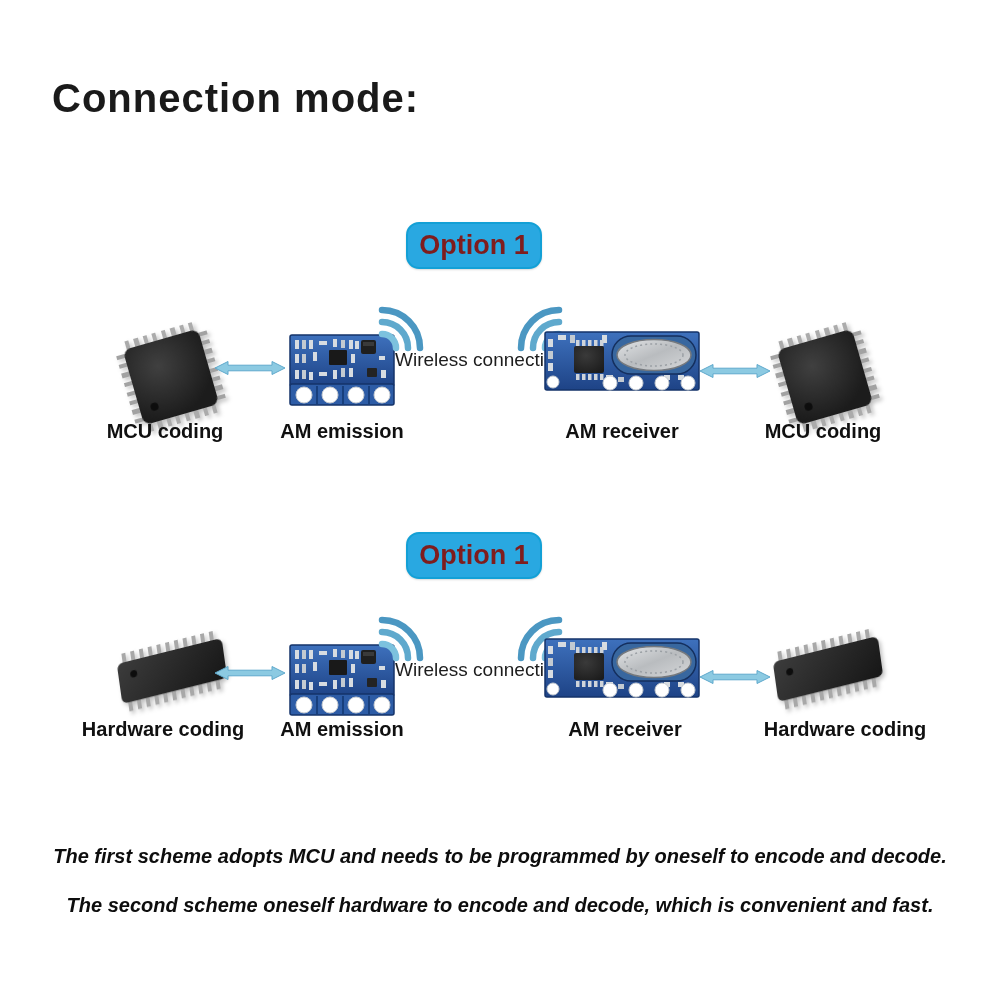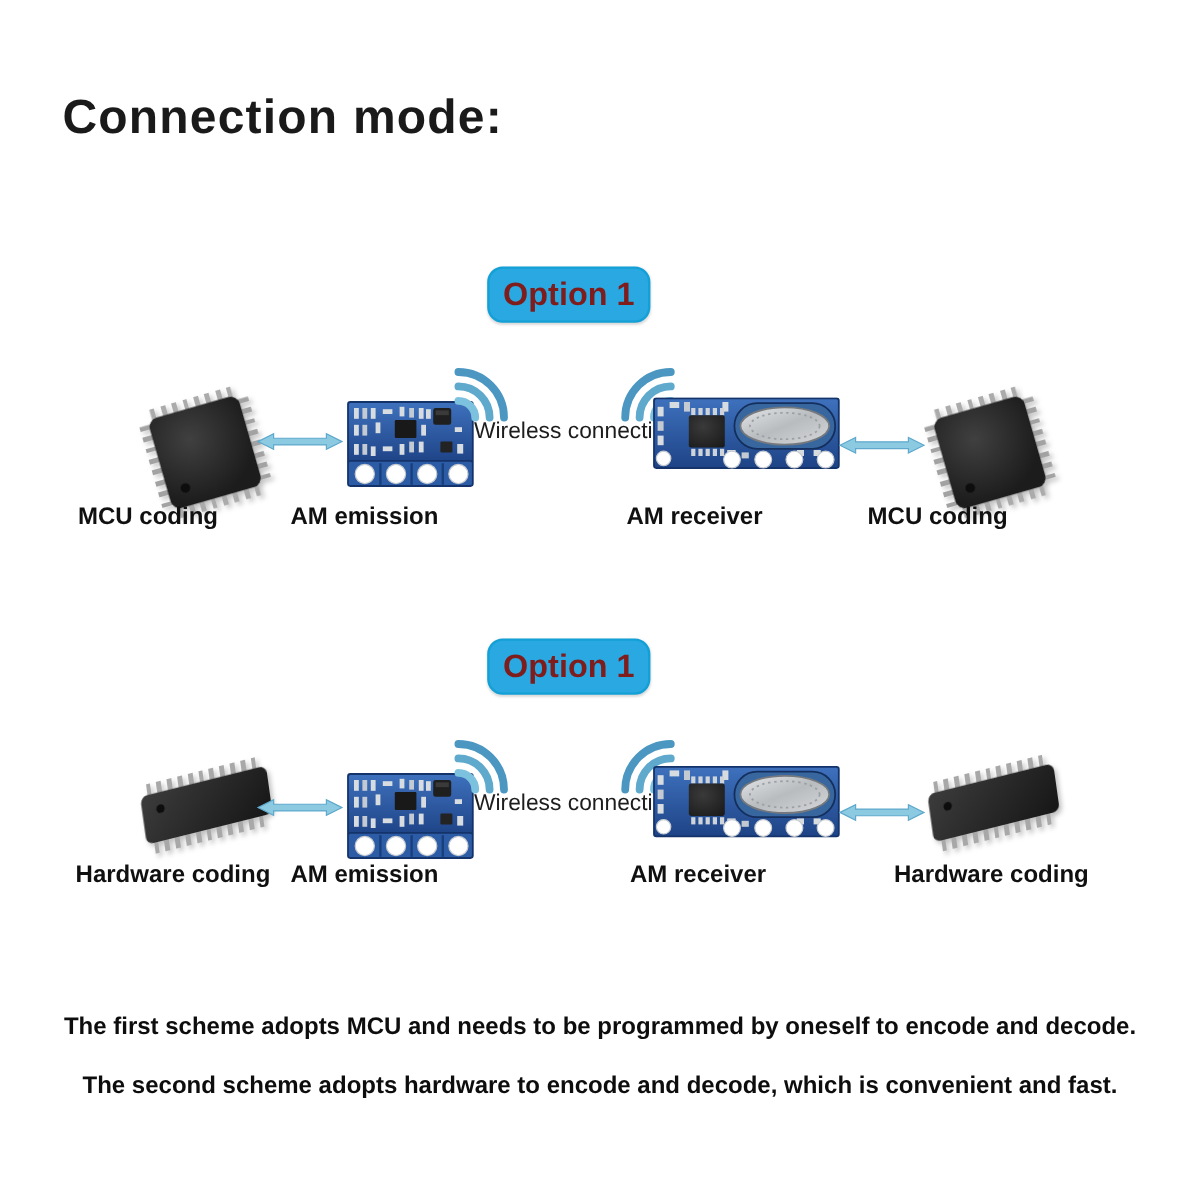--- a/index.html
+++ b/index.html
@@ -22,21 +22,21 @@
     position:absolute;width:136px;height:47px;border-radius:13px;
     background:var(--badge-blue);border:2px solid var(--badge-border);
     box-sizing:border-box;display:flex;align-items:center;justify-content:center;
     color:#7f1d1d;font-size:27px;font-weight:bold;
     box-shadow:0 1px 2px rgba(0,0,0,.15);
   }
   .badge1{left:406px;top:222px;}
   .badge2{left:406px;top:532px;}
 
   .diagram-label{
-    position:absolute;width:200px;
+    position:absolute;width:200px;text-align:center;
     font-size:20px;font-weight:bold;color:#101010;white-space:nowrap;
   }
   .wireless{
     position:absolute;font-size:19px;font-weight:400;color:#1d1d1d;white-space:nowrap;
   }
 
   
   .qfp{position:absolute;width:94px;height:94px;transform:rotate(-16deg);
        filter:drop-shadow(2px 3px 2px rgba(0,0,0,.25));}
   .qfp .pt,.qfp .pb{position:absolute;left:12px;right:12px;height:10px;
@@ -58,21 +58,21 @@
   .ssop .pt{top:0}.ssop .pb{bottom:0}
   .ssop .sbody{position:absolute;left:2px;right:2px;top:9px;bottom:9px;border-radius:6px;
        background:linear-gradient(135deg,#3c3c3c,#161616);}
   .ssop .dimple{position:absolute;left:12px;top:10px;width:7px;height:7px;
        border-radius:50%;background:#0d0d0d;}
 
   .abs{position:absolute;}
   .wifi--mirror{transform:scaleX(-1);}
   .note{
     position:absolute;left:0;width:1000px;margin:0;text-align:center;
-    font-size:20px;font-weight:bold;color:#0d0d0d;
+    font-size:20px;font-weight:bold;color:#0d0d0d;font-style:italic;
   }
   .note1{top:845px;}
   .note2{top:894px;}
 </style>
 </head>
 <body>
 
 <svg width="0" height="0" style="position:absolute" aria-hidden="true">
   <defs>
     <linearGradient id="pcbGrad" x1="0" y1="0" x2="0" y2="1">
@@ -275,15 +275,15 @@
         </div>
     </div>
 
     <div class="diagram-label" style="left:63px;top:718px">Hardware coding</div>
     <div class="diagram-label" style="left:242px;top:718px">AM emission</div>
     <div class="diagram-label" style="left:525px;top:718px">AM receiver</div>
     <div class="diagram-label" style="left:745px;top:718px">Hardware coding</div>
   </section>
 
   <p class="note note1">The first scheme adopts MCU and needs to be programmed by oneself to encode and decode.</p>
-  <p class="note note2">The second scheme adopts hardware to encode and decode, which is convenient and fast.</p>
+  <p class="note note2">The second scheme oneself hardware to encode and decode, which is convenient and fast.</p>
 
 </div>
 
 </body></html>

